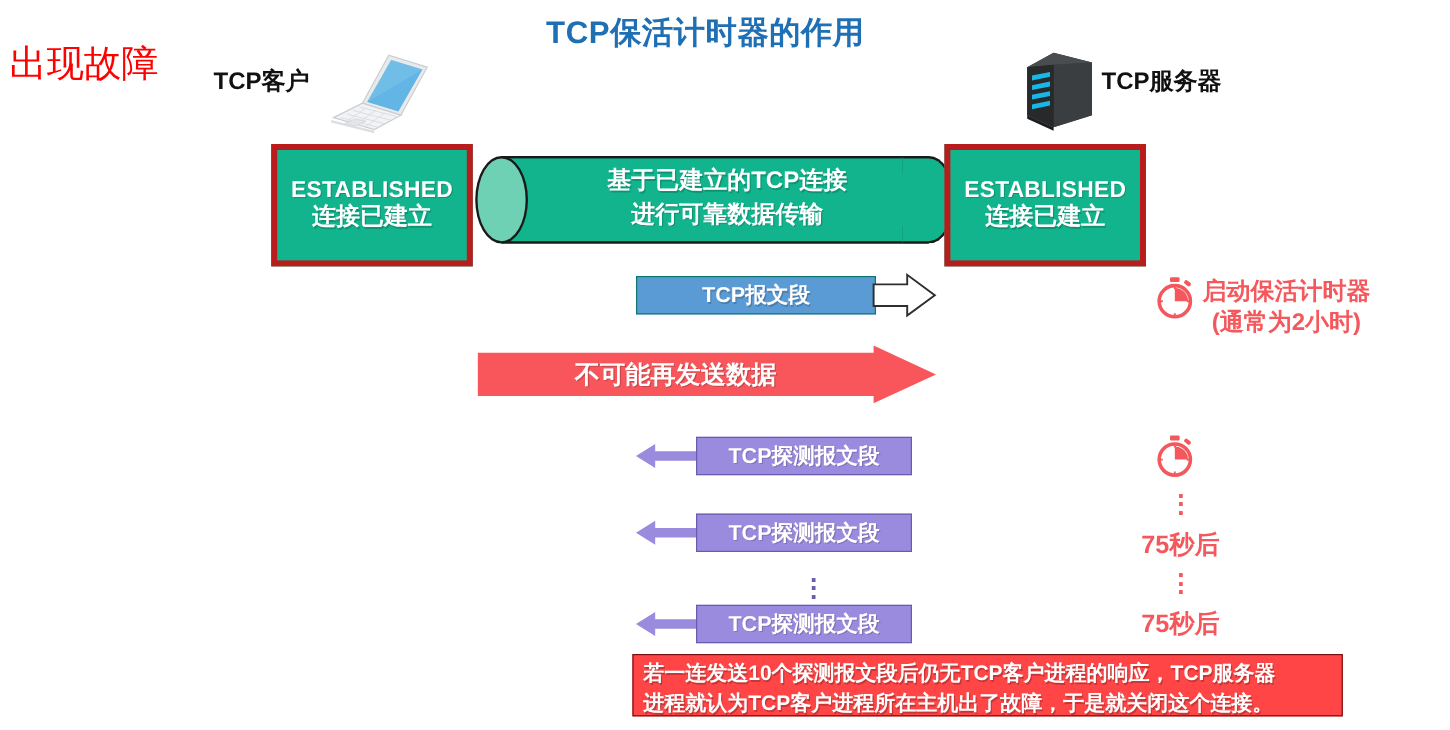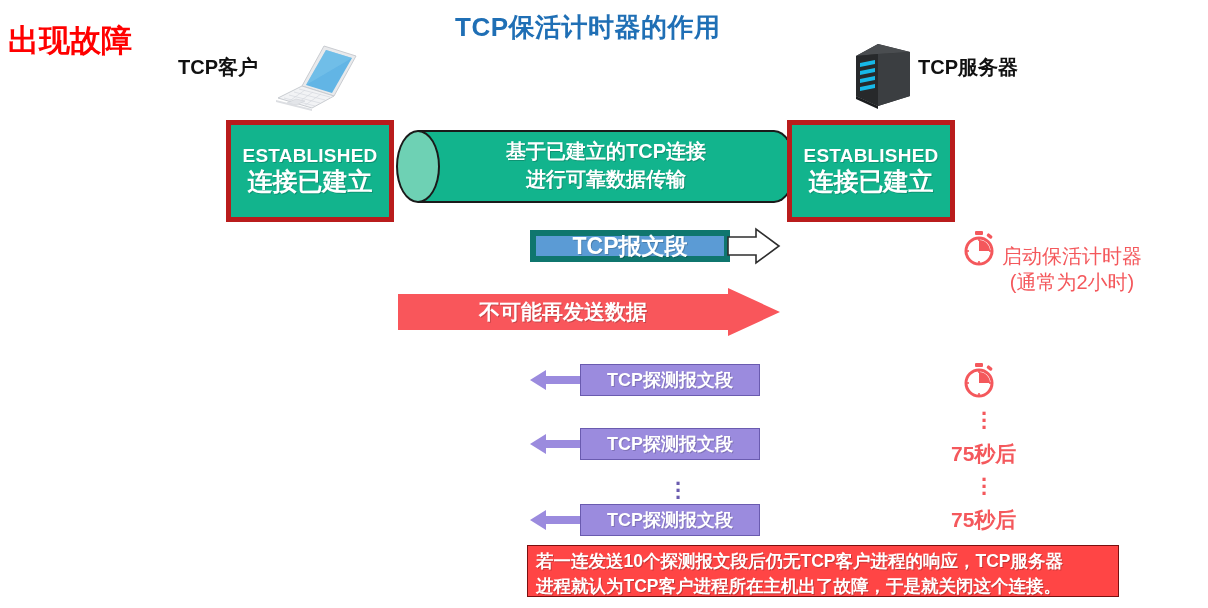--- a/index.html
+++ b/index.html
@@ -24,23 +24,23 @@
     left: 455px; top: 10px;
     font-size: 26px;
     font-weight: bold;
     color: #1F6FB5;
     letter-spacing: 0.5px;
     white-space: nowrap;
   }
 
   
   #fault-label {
-    left: 8px; top: 20px;
+    left: 8px; top: 32px;
     font-size: 31px;
-    font-weight: bold;
+    font-weight: normal;
     color: #FF0000;
     white-space: nowrap;
   }
 
   
   #client-label {
     left: 178px; top: 54px;
     font-size: 20px;
     font-weight: bold;
     color: #111111;
@@ -68,21 +68,21 @@
     display: flex;
     flex-direction: column;
     align-items: center;
     justify-content: center;
     color: #ffffff;
     font-weight: bold;
     line-height: 1.18;
     text-shadow: 1px 1px 0 rgba(0,0,0,0.18);
   }
   .established-box .en { font-size: 19px; letter-spacing: 0.2px; }
-  .established-box .cn { font-size: 25px; }
+  .established-box .cn { font-size: 20px; }
   #established-left  { left: 226px; top: 120px; }
   #established-right { left: 787px; top: 120px; }
 
   
   #pipe-wrap { left: 396px; top: 130px; width: 378px; height: 73px; }
   #pipe-body {
     position: absolute;
     left: 22px; top: 0;
     width: 356px; height: 73px;
     background: #12B48D;
@@ -121,24 +121,24 @@
     text-shadow: 1px 1px 0 rgba(0,0,0,0.18);
   }
 
   
   #seg-blue { left: 530px; top: 230px; width: 248px; height: 32px; }
   #seg-blue .body {
     position: absolute;
     left: 0; top: 0;
     width: 200px; height: 32px;
     background: #5B9BD5;
-    border: 6px solid #0f766e;
+    border: 1px solid #0f766e;
     box-sizing: border-box;
     display: flex; align-items: center; justify-content: center;
-    color: #ffffff; font-weight: bold; font-size: 23px;
+    color: #ffffff; font-weight: bold; font-size: 18px;
     text-shadow: 1px 1px 0 rgba(0,0,0,0.18);
   }
   .openarrow-right {
     position: absolute;
     overflow: visible;
   }
 
   
   #red-arrow { left: 398px; top: 288px; width: 382px; height: 48px; }
   #red-arrow .label {
@@ -182,26 +182,25 @@
 
   .vdots-red { color: #F4585C; }
   #dots-r1 { left: 974px; top: 404px; }
   #dots-r2 { left: 974px; top: 470px; }
 
   
   .timer-row { display: flex; align-items: flex-start; }
   .stopwatch { width: 34px; height: 36px; flex: none; }
   .timer-text {
     color: #F4585C;
-    font-weight: normal;
+    font-weight: bold;
     font-size: 20px;
     line-height: 1.30;
     margin-left: 6px;
     white-space: nowrap;
-    margin-top: 13px;
   }
   #timer-start { left: 962px; top: 230px; }
   #timer-start .timer-text { text-align: center; }
   #timer-expire { left: 962px; top: 362px; }
 
   .after-text {
     color: #F4585C;
     font-weight: bold;
     font-size: 21px;
     white-space: nowrap;

